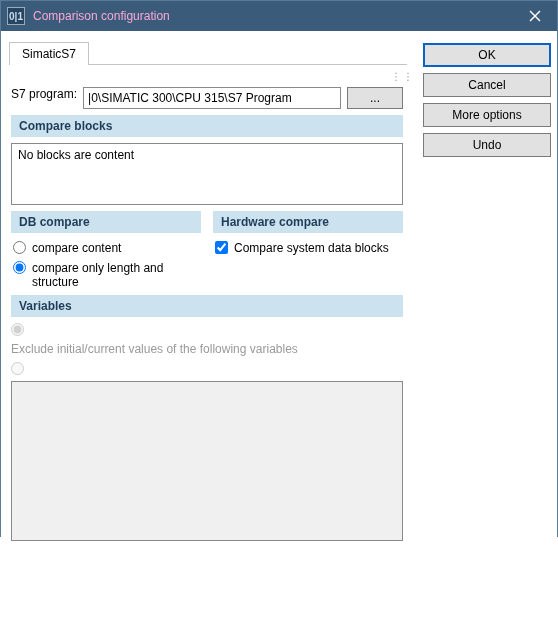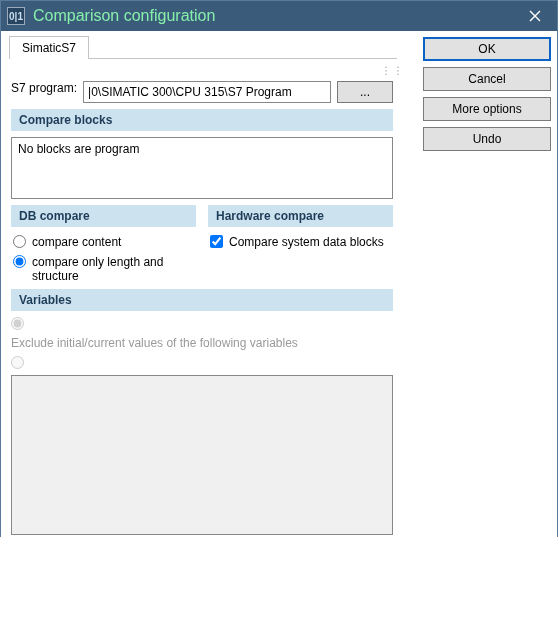--- a/index.html
+++ b/index.html
@@ -20,30 +20,30 @@
   .titlebar {
     height: 30px; background: #3b5b7a; color: #fff;
     display: flex; align-items: center; padding: 0 0 0 6px;
   }
   .titlebar-icon {
     width: 18px; height: 18px; background: #274560;
     border: 1px solid #9ab; margin-right: 8px;
     display: flex; align-items: center; justify-content: center;
     font-size: 10px; color: #cde; font-weight: bold;
   }
-  .titlebar-text { flex: 1; font-size: 16px; color:#86efac; }
+  .titlebar-text { flex: 1; font-size: 12px; color:#f9a8d4; }
   .titlebar-close {
     width: 44px; height: 30px; display: flex; align-items: center;
     justify-content: center; color: #fff; font-size: 15px;
     cursor: default;
   }
 
   .client {
-    flex: 1; display: flex; background: #fff; padding: 0 6px 8px 6px;
-    gap: 26px;
+    flex: 1; display: flex; background: #fff; padding: 6px 6px 8px 6px;
+    gap: 16px;
   }
 
   .main-col { flex: 1; display: flex; flex-direction: column; }
   .right-col { width: 128px; display: flex; flex-direction: column; gap: 6px; padding-top: 6px; }
 
   .btn {
     height: 24px; border: 1px solid #7a7a7a; background: #e1e1e1;
     font: inherit; cursor: default; text-align: center;
     padding: 0 4px;
   }
@@ -148,21 +148,21 @@
 
         <div class="row-s7">
           <label>S7 program:</label>
           <input type="text" value="|0\SIMATIC 300\CPU 315\S7 Program" style="">
           <button class="browse-btn">...</button>
         </div>
 
         <div class="group-header">Compare blocks</div>
 
         <div class="excluded-box">
-          <span>No blocks are program</span>
+          <span>No blocks are content</span>
         </div>
 
         <div class="row-two-headers">
           <div class="group-header">DB compare</div>
           <div class="group-header">Hardware compare</div>
         </div>
 
         <div class="row-opts">
           <div class="col-opts">
             <label class="radio-line">

